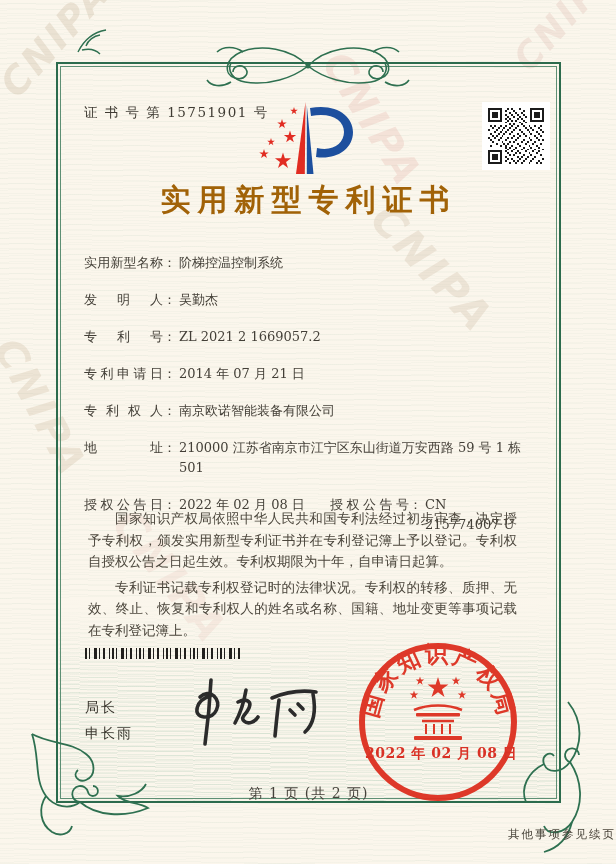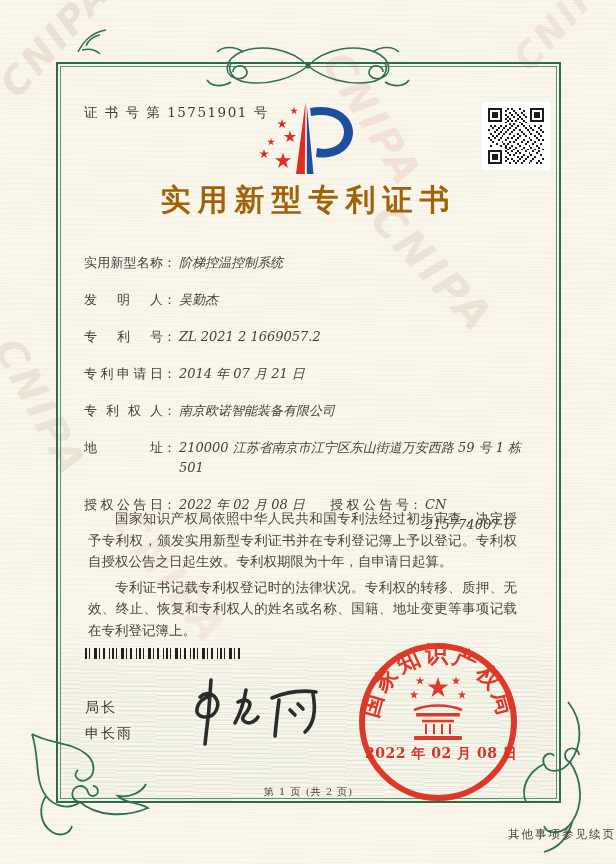--- a/index.html
+++ b/index.html
@@ -50,21 +50,21 @@
     display:flex;align-items:center;justify-content:center;
   }
   .title{
     position:absolute;left:56px;top:180px;width:505px;text-align:center;
     font-size:30px;font-weight:bold;letter-spacing:7px;color:#a16207;
   }
   .fields{position:absolute;left:84px;top:253px;width:440px;font-size:13px;color:#433f37;}
   .row{display:flex;line-height:20px;margin-bottom:17px;}
   .lbl{width:79px;text-align:justify;text-align-last:justify;flex:none;}
   .colon{flex:none;margin-right:3px;}
-  .val{flex:1;font-style:italic;}
+  .val{flex:1;}
   .row.double .group{display:flex;}
   .row.double .g1{width:246px;flex:none;}
   .row.double .g2{flex:1;}
   .paras{
     position:absolute;left:84px;top:504px;width:437px;
     font-size:13.5px;line-height:21.5px;text-align:justify;color:#4b463c;
   }
   .paras p{margin:4px;text-indent:2em;}
   .barcode{
     position:absolute;left:85px;top:648px;width:157px;height:11px;
@@ -77,21 +77,21 @@
       #22201d 24px 25px, transparent 25px 27px);
   }
   .signoff{
     position:absolute;left:85px;top:694px;font-size:14px;line-height:26px;color:#3a362e;
     letter-spacing:2px;
   }
   .signature{position:absolute;left:180px;top:670px;}
   .seal{position:absolute;left:352px;top:636px;opacity:0.95;}
   .page-info{
     position:absolute;left:56px;top:785px;width:505px;text-align:center;
-    font-size:10px;letter-spacing:1px;color:#45413a;
+    font-size:14px;letter-spacing:1px;color:#45413a;
   }
   .footer-note{
     position:absolute;left:0;top:827px;width:616px;text-align:right;
     font-size:11.5px;letter-spacing:2px;color:#4b463c;
   }
   .ornament{position:absolute;pointer-events:none;}
 </style>
 </head>
 <body>
 

